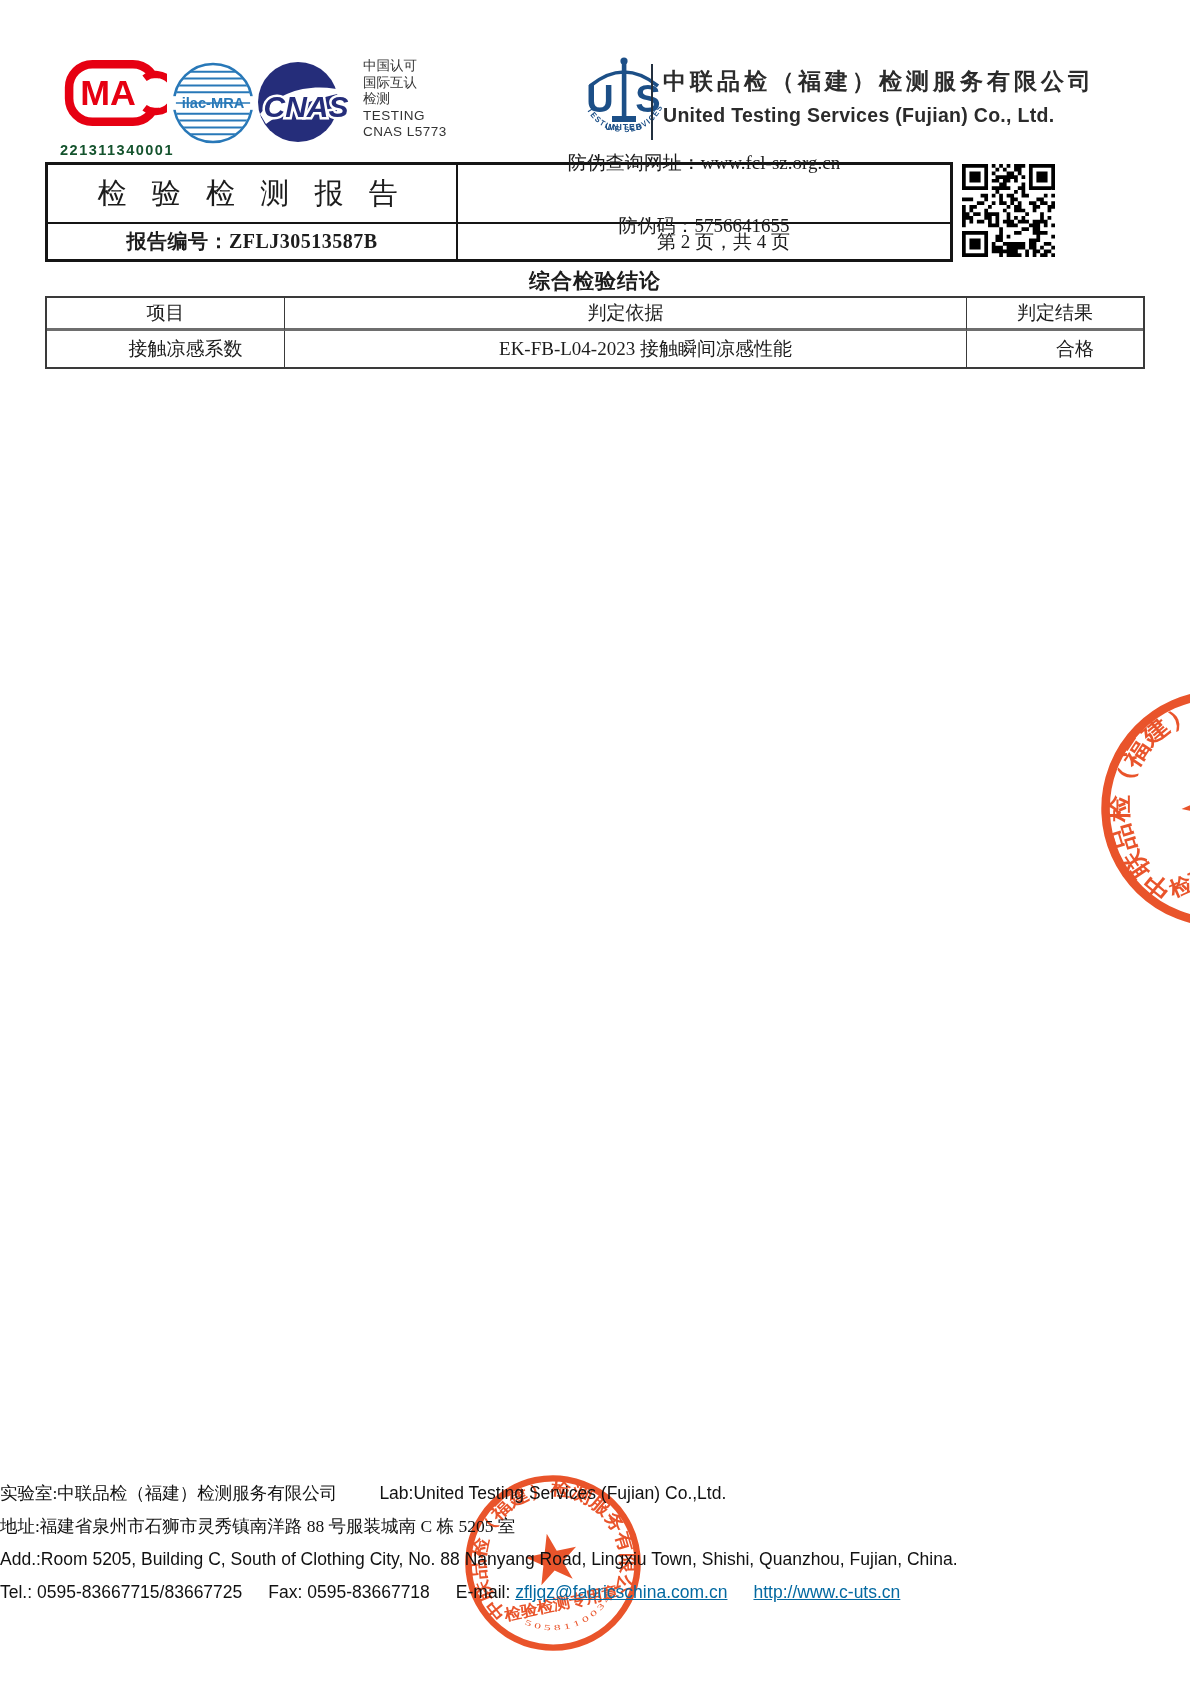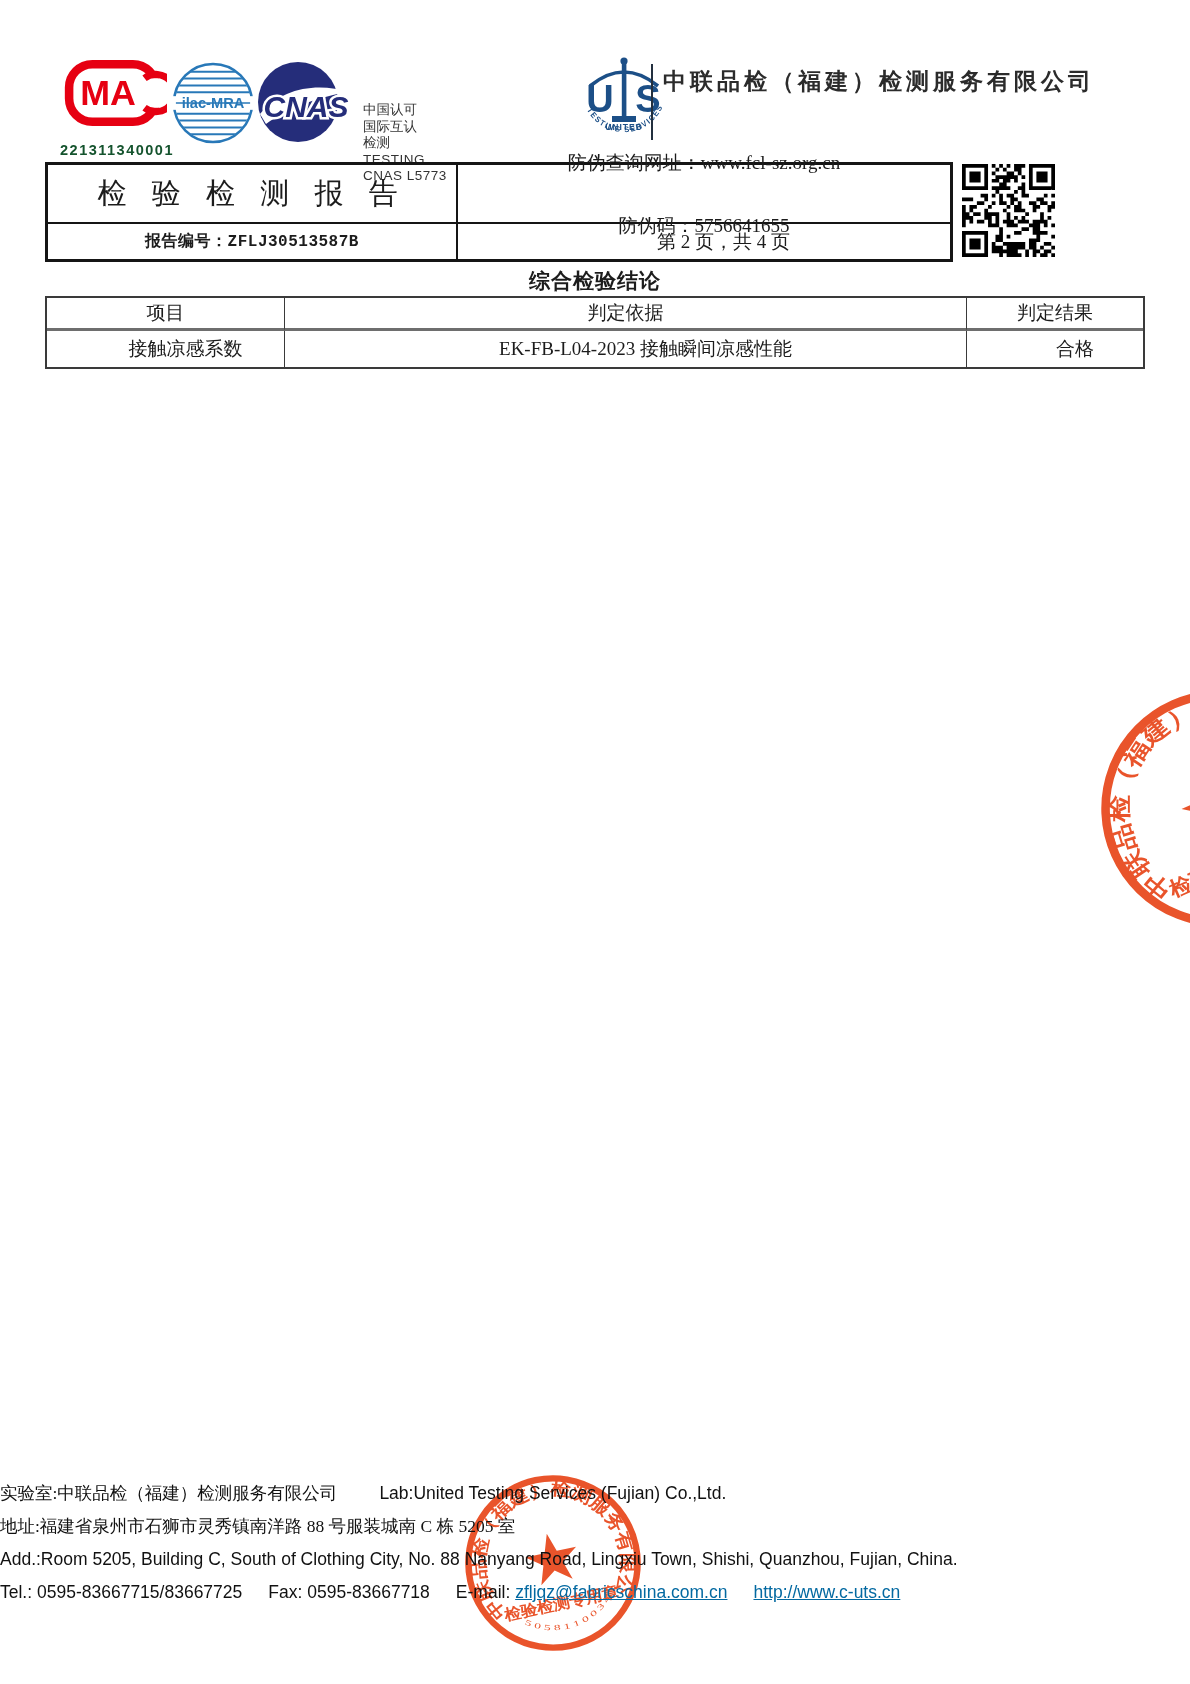--- a/index.html
+++ b/index.html
@@ -5,37 +5,37 @@
   html,body{margin:0;padding:0;background:#ffffff;}
   #page{position:relative;width:1190px;height:1684px;background:#fff;overflow:hidden;
         font-family:"Liberation Serif","DejaVu Serif",serif;color:#1c1c1c;}
   .sans{font-family:"Liberation Sans","DejaVu Sans",sans-serif;}
 
   
   .cma{position:absolute;left:60px;top:58px;width:110px;text-align:center;}
   .cma-num{color:#14532d;font-size:14.5px;letter-spacing:1.5px;font-family:"Liberation Sans",sans-serif;margin-top:10px;font-weight:bold;}
   .ilac{position:absolute;left:172px;top:62px;}
   .cnas{position:absolute;left:254px;top:60px;}
-  .accred{position:absolute;left:363px;top:58px;font-size:13.5px;line-height:16.5px;color:#333;margin-top:44px;}
+  .accred{position:absolute;left:363px;top:58px;font-size:13.5px;line-height:16.5px;color:#333;}
   .accred .en{font-family:"Liberation Sans",sans-serif;letter-spacing:.5px;}
   .uts{position:absolute;left:580px;top:52px;}
   .hdr-divider{position:absolute;left:651px;top:64px;height:76px;border-left:2.5px solid #23303f;}
   .company{position:absolute;left:663px;top:66px;font-family:"Liberation Sans","DejaVu Sans",sans-serif;color:#2b2b2b;}
   .company-cn{font-size:23px;font-weight:bold;letter-spacing:4px;white-space:nowrap;}
   .company-en{font-size:19.5px;font-weight:bold;margin-top:7px;letter-spacing:.3px;white-space:nowrap;}
 
   
   .report-table{position:absolute;left:45px;top:162px;width:908px;height:100px;border:3px solid #151515;
                 display:grid;grid-template-columns:410px 1fr;grid-template-rows:59px 1fr;box-sizing:border-box;}
   .rt-cell{display:flex;align-items:center;justify-content:center;box-sizing:border-box;}
   .rt-title{border-right:2px solid #151515;border-bottom:2px solid #151515;
             font-size:29px;font-weight:normal;letter-spacing:9px;}
   .rt-antifake{border-bottom:2px solid #151515;flex-direction:column;font-size:19px;line-height:25px;gap:38px;}
-  .rt-repno{border-right:2px solid #151515;font-size:16px;font-weight:bold;
-            font-family:Liberation Mono, monospace;letter-spacing:.5px;}
+  .rt-repno{border-right:2px solid #151515;font-size:20px;font-weight:bold;
+            font-family:Liberation Serif, serif;letter-spacing:.5px;}
   .rt-page{font-size:19px;padding-left:39px;}
 
   .qr{position:absolute;left:962px;top:164px;width:93px;height:93px;}
 
   
   .concl-heading{position:absolute;left:45px;top:267px;width:1100px;text-align:center;
                  font-size:21px;font-weight:bold;letter-spacing:1px;}
   .result-table{position:absolute;left:45px;top:296px;width:1100px;border:2px solid #3a3a3a;
                 display:grid;grid-template-columns:238px 1fr 176px;box-sizing:border-box;}
   .res-cell{display:flex;align-items:center;justify-content:center;box-sizing:border-box;font-size:19px;}
@@ -125,20 +125,21 @@
       <text font-size="8" font-weight="bold" letter-spacing="1.5" fill="#1c4f87" font-family="Liberation Sans, sans-serif">
         <textPath href="#utsArc" startOffset="2" textLength="95" lengthAdjust="spacingAndGlyphs">TESTING SERVICES</textPath>
       </text>
     </svg>
   </div>
 
   <div class="hdr-divider"></div>
 
   <div class="company">
     <div class="company-cn">中联品检（福建）检测服务有限公司</div>
+    <div class="company-en">United Testing Services (Fujian) Co., Ltd.</div>
   </div>
 
   <div class="report-table">
     <div class="rt-cell rt-title">检 验 检 测 报 告</div>
     <div class="rt-cell rt-antifake">
       <div>防伪查询网址：www.fcl-sz.org.cn</div>
       <div>防伪码：5756641655</div>
     </div>
     <div class="rt-cell rt-repno">报告编号：ZFLJ30513587B</div>
     <div class="rt-cell rt-page">第 2 页，共 4 页</div>

